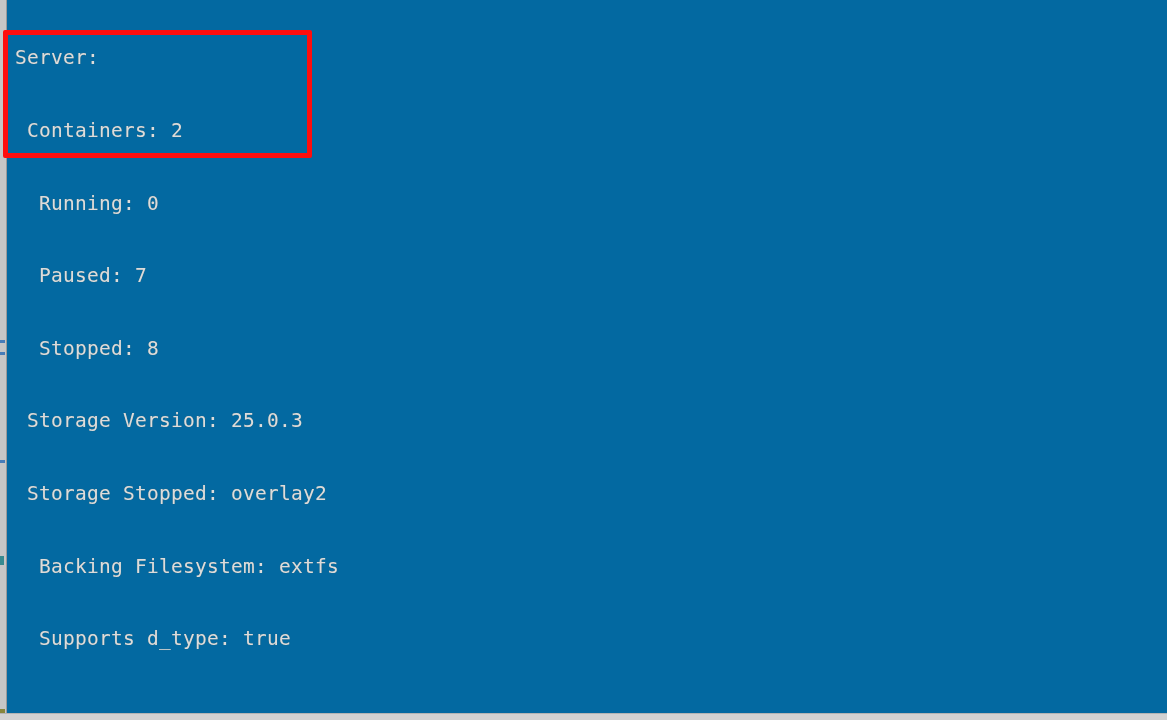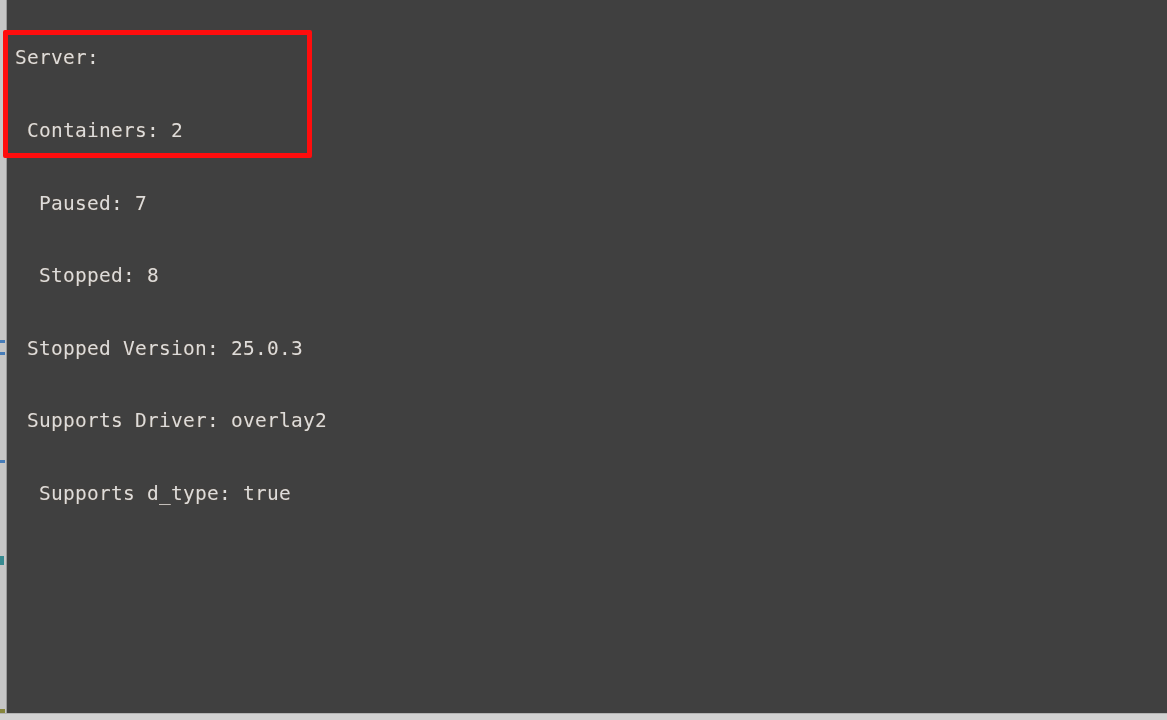--- a/index.html
+++ b/index.html
@@ -57,21 +57,21 @@
     border-top: 1px solid #b4b4b4;
   }
 
   
   #terminal {
     position: absolute;
     left: 7px;
     top: 0;
     width: 1160px;
     height: 713px;
-    background: #404040;
+    background: #0369a1;
     overflow: hidden;
   }
   #terminal-output {
     position: absolute;
     left: 0;
     top: -2px;
     width: 1160px;
     margin: 0;
     padding: 0;
     font-family: "DejaVu Sans Mono", "Liberation Mono", monospace;
@@ -111,24 +111,26 @@
     <span class="bg-mark" style="top:352px"></span>
     <span class="bg-mark" style="top:460px"></span>
     <span class="bg-mark teal" style="top:556px"></span>
     <span class="bg-mark olive" style="top:709px"></span>
   </div>
 
   <div id="terminal">
     <div id="terminal-output">
       <span class="tline">Server:</span>
       <span class="tline"> Containers: 2</span>
+      <span class="tline">  Running: 0</span>
       <span class="tline">  Paused: 7</span>
       <span class="tline">  Stopped: 8</span>
-      <span class="tline"> Stopped Version: 25.0.3</span>
-      <span class="tline"> Supports Driver: overlay2</span>
+      <span class="tline"> Storage Version: 25.0.3</span>
+      <span class="tline"> Storage Stopped: overlay2</span>
+      <span class="tline">  Backing Filesystem: extfs</span>
       <span class="tline">  Supports d_type: true</span>
       
       
       
       
       
       
       
       
       

